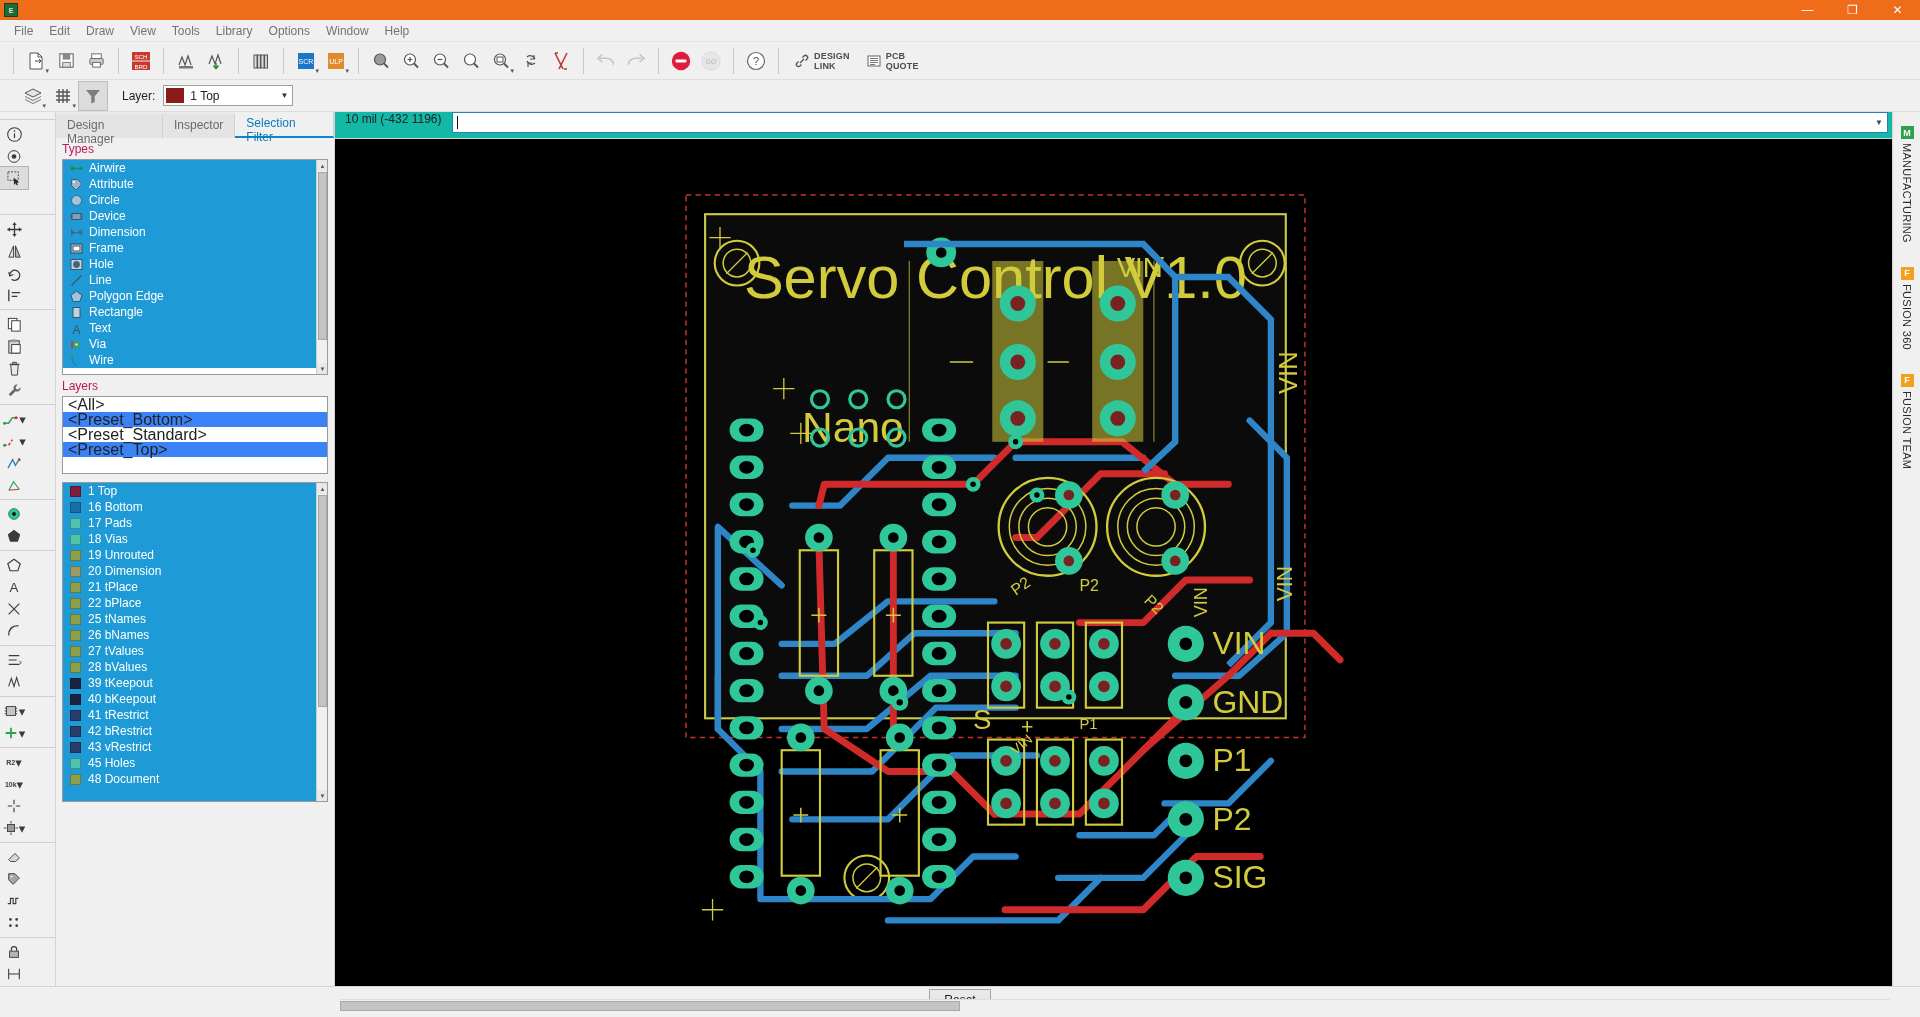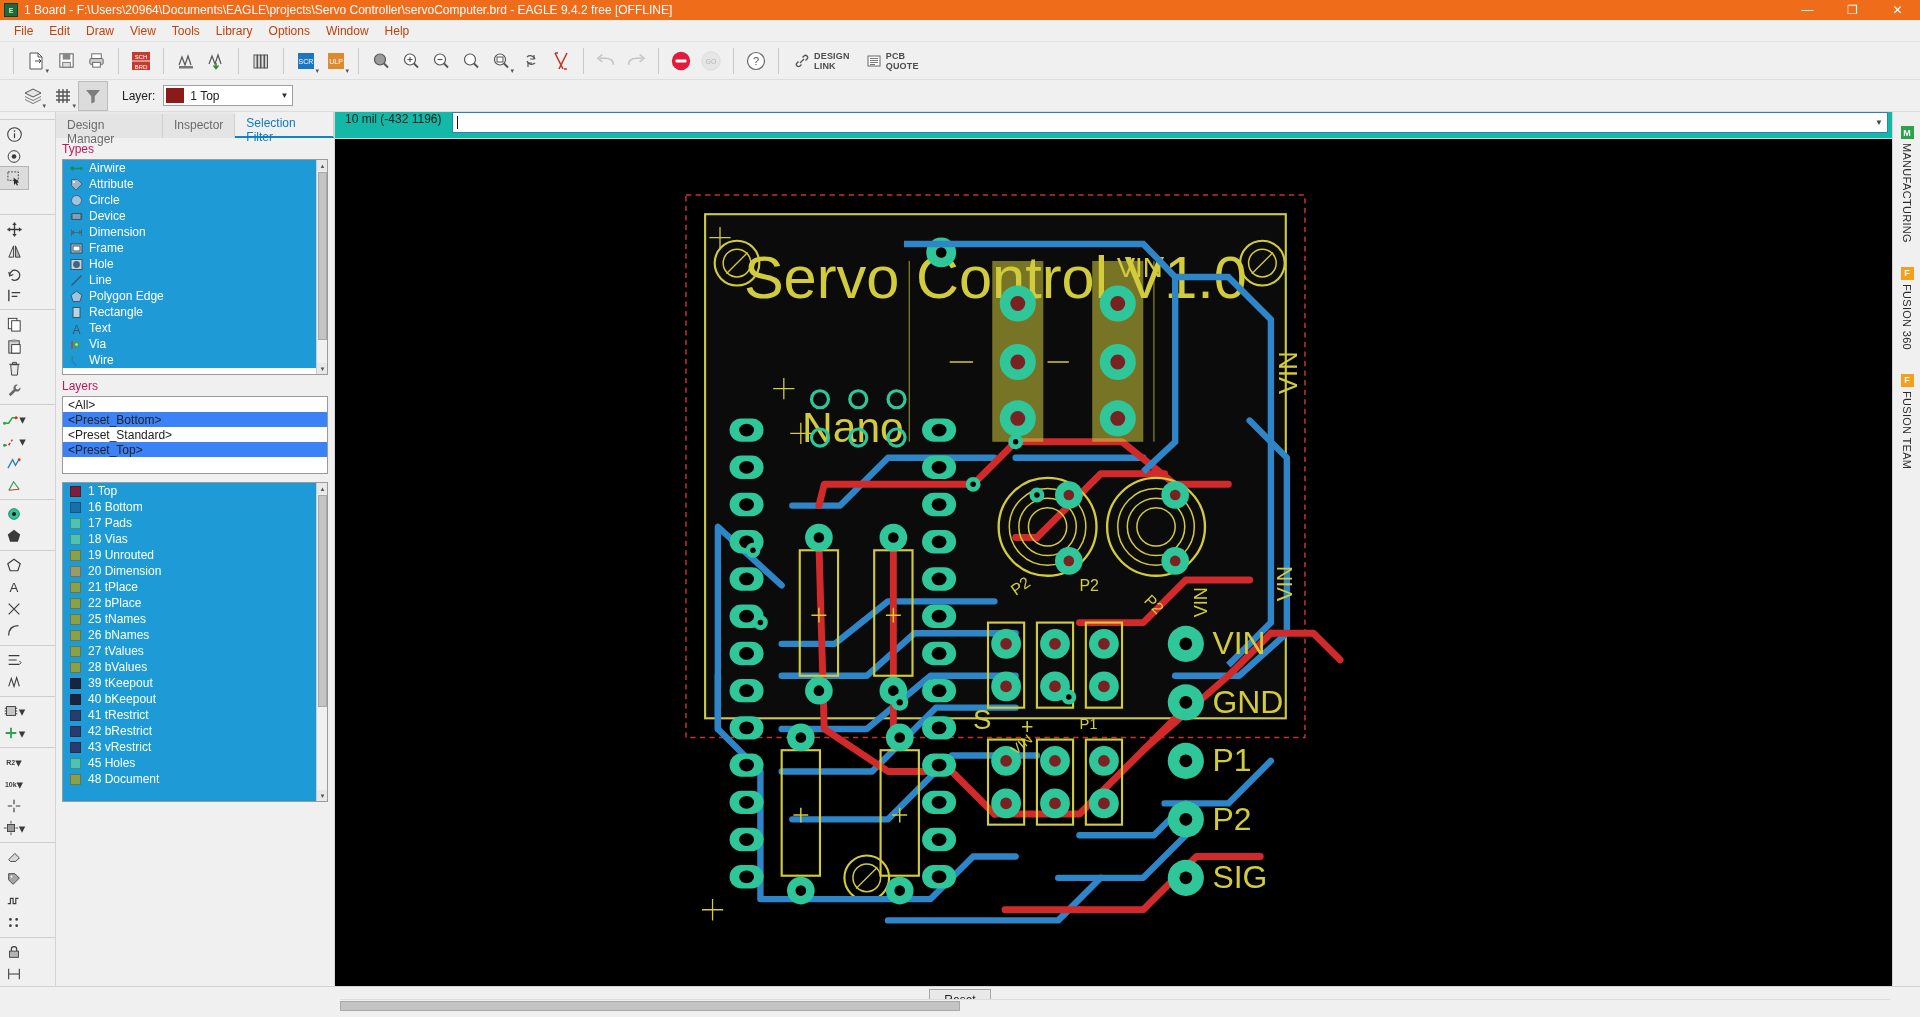--- a/index.html
+++ b/index.html
@@ -27,21 +27,21 @@
   #winbtns { position:absolute; right:0; top:0; display:flex; height:20px;}
   #winbtns div {
     width:45px;height:20px;display:flex;align-items:center;justify-content:center;
     color:#fff;font-size:12px;
   }
   
   #menubar {
     height:22px;background:#f0f0f0;display:flex;align-items:center;
     padding-left:6px; border-bottom:1px solid #e4e4e4;
   }
-  #menubar span { padding:2px 8px; font-size:12px; color:#c2410c; }
+  #menubar span { padding:2px 8px; font-size:12px; color:#737373; }
   
   #toolbar {
     height:38px;background:#f0f0f0;display:flex;align-items:center;
     padding-left:6px;border-bottom:1px solid #dedede;
   }
   .tb-sep { width:1px;height:26px;background:#c9c9c9;margin:0 7px; }
   .tbtn {
     width:28px;height:28px;display:flex;align-items:center;justify-content:center;
     position:relative; margin:0 1px;
   }
@@ -90,21 +90,21 @@
   .lrow { display:flex;align-items:center;height:16px;padding-left:4px;font-size:12px;}
   .lrow.sel { background:#1e9bd7;color:#fff;}
   .lrow .ic { width:18px;display:flex;align-items:center;justify-content:center;margin-right:4px;}
   .sw { width:11px;height:11px;margin-right:7px;margin-left:3px;border:1px solid rgba(0,0,0,.25);}
   .scroll {
     position:absolute;right:0;top:0;width:11px;height:100%;background:#f0f0f0;border-left:1px solid #ccc;
   }
   .scroll .thumb{position:absolute;left:1px;width:9px;background:#c4c4c4;border:1px solid #a8a8a8;}
   .scroll .ar{position:absolute;left:0;width:11px;height:11px;background:#e8e8e8;font-size:6px;
     display:flex;align-items:center;justify-content:center;color:#555;}
-  .plainrow{height:15px;font-size:12px;padding-left:5px;display:flex;align-items:center;}
+  .plainrow{height:15px;font-size:16px;padding-left:5px;display:flex;align-items:center;}
   .plainrow.alt{background:#3b82f6;}
   
   #canvaswrap { flex:1; display:flex; flex-direction:column; }
   #coordbar { height:27px;background:#14b8a6;display:flex;align-items:flex-start;border-bottom:1px solid #d4d4d4;}
   #coordbar .coord{font-size:12px;padding:0 10px;white-space:nowrap;}
   #cmdline {
     flex:1;height:21px;border:1px solid #2a7fbd;background:#fff;margin-right:4px;
     display:flex;align-items:center;padding:0 4px;position:relative;
   }
   #cmdline .caret2{width:1px;height:13px;background:#111;}
@@ -123,21 +123,20 @@
   #hscroll{position:absolute;left:340px;right:30px;bottom:0;height:13px;background:#f0f0f0;border-top:1px solid #ddd;}
   #hscroll .th{position:absolute;left:0;top:1px;height:10px;width:620px;background:#c4c4c4;border:1px solid #a8a8a8;}
   
   svg{display:block;}
 </style>
 </head>
 <body>
 
 <div id="titlebar">
   <div class="appicon">E</div>
-  <div class="ttxt">1 Board - F:\Users\20964\Documents\EAGLE\projects\Servo Controller\servoComputer.brd - EAGLE 9.4.2 free [OFFLINE]</div>
   <div id="winbtns">
     <div>—</div>
     <div>❐</div>
     <div class="close">✕</div>
   </div>
 </div>
 
 <div id="menubar">
   <span>File</span>
   <span>Edit</span>

